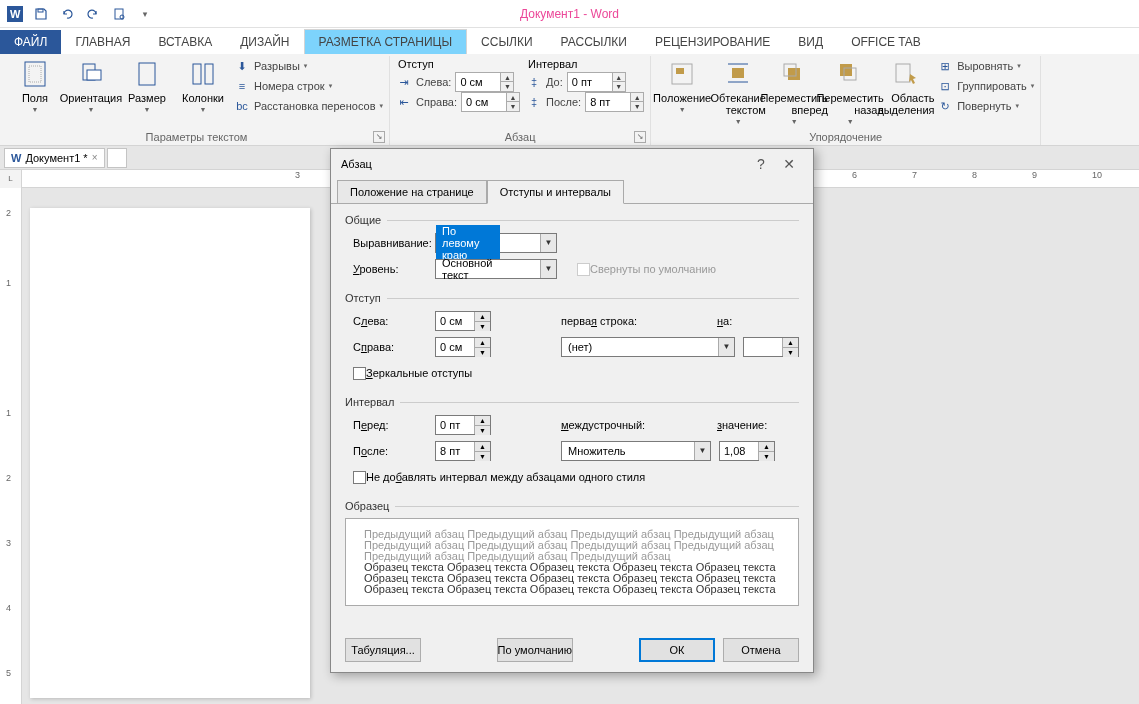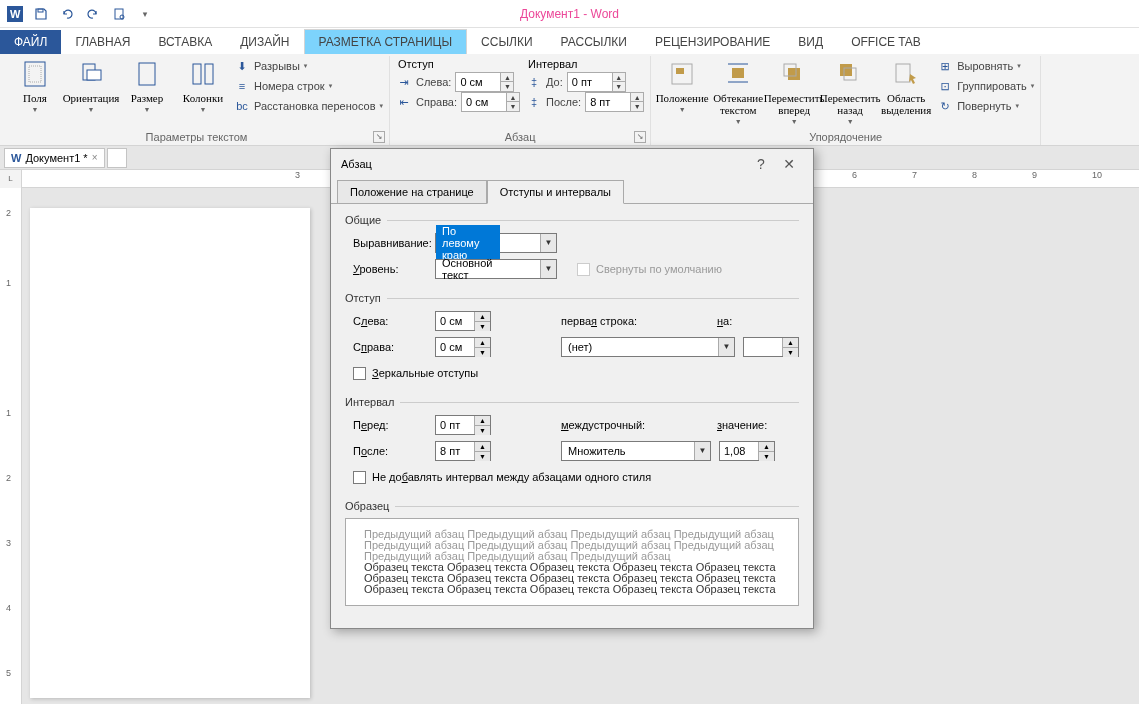--- a/index.html
+++ b/index.html
@@ -18,21 +18,21 @@
 .ribbon-tab.active { background: #7dd3fc; border: 1px solid #d4d4d4; border-bottom: none; text-align: right; }
 
 
 .ribbon { height: 92px; background: #f3f3f3; border-bottom: 1px solid #d4d4d4; display: flex; padding: 2px 4px 0 4px; }
 .ribbon-group { display: flex; flex-direction: column; border-right: 1px solid #e0e0e0; padding: 0 4px; }
 .ribbon-group-body { flex: 1; display: flex; align-items: flex-start; gap: 2px; }
 .ribbon-group-label { text-align: center; font-size: 10px; color: #666; padding: 2px 0; position: relative; }
 .ribbon-group-label .launcher { position: absolute; right: 0; bottom: 2px; width: 12px; height: 12px; border: 1px solid #aaa; font-size: 8px; line-height: 10px; }
 .big-btn { display: flex; flex-direction: column; align-items: center; width: 54px; padding: 2px; gap: 2px; }
 .big-btn .ic { width: 32px; height: 32px; display: flex; align-items: center; justify-content: center; color: #2b579a; }
-.big-btn .lbl { font-size: 11px; text-align: center; line-height: 12px; font-family: Liberation Serif, serif; }
+.big-btn .lbl { font-size: 11px; text-align: right; line-height: 12px; }
 .small-row { display: flex; align-items: center; gap: 4px; padding: 1px 2px; font-size: 11px; color: #444; height: 20px; }
 .small-row .ic { width: 16px; height: 16px; color: #2b579a; display: flex; align-items: center; justify-content: center; }
 .stack { display: flex; flex-direction: column; }
 .spin { display: flex; align-items: center; border: 1px solid #ababab; background: #fff; height: 20px; }
 .spin input { border: none; width: 44px; padding: 0 4px; font-size: 11px; outline: none; }
 .spin .arrows { display: flex; flex-direction: column; border-left: 1px solid #ababab; }
 .spin .arrows span { width: 12px; height: 9px; font-size: 7px; line-height: 9px; text-align: center; background: #f0f0f0; }
 .spin .arrows span:first-child { border-bottom: 1px solid #ababab; }
 
 
@@ -63,21 +63,21 @@
 .fieldset { margin-bottom: 12px; }
 .fieldset-label { font-size: 11px; color: #333; margin-bottom: 6px; display: flex; align-items: center; gap: 6px; }
 .fieldset-label::after { content: ""; flex: 1; height: 1px; background: #ccc; }
 .form-row { display: flex; align-items: center; margin-bottom: 4px; min-height: 22px; }
 .form-row .lbl { width: 90px; font-size: 11px; padding-left: 8px; }
 .form-row .lbl2 { width: 120px; font-size: 11px; }
 .form-row .gap { width: 70px; }
 .combo { display: flex; border: 1px solid #7a7a7a; background: #fff; height: 20px; align-items: center; gap: 40px; }
 .combo .val { padding: 0 6px; font-size: 11px; flex: 1; }
 .combo .arr { width: 16px; text-align: center; border-left: 1px solid #aaa; background: #e8e8e8; color: #333; font-size: 8px; height: 100%; line-height: 18px; }
-.chk { display: flex; align-items: center; gap: 6px; font-size: 11px; padding-left: 8px; }
+.chk { display: flex; align-items: center; gap: 0; font-size: 11px; padding-left: 8px; }
 .chk .box { width: 13px; height: 13px; border: 1px solid #7a7a7a; background: #fff; }
 .dspin { display: flex; border: 1px solid #7a7a7a; background: #fff; height: 20px; width: 56px; }
 .dspin input { border: none; width: 38px; padding: 0 4px; font-size: 11px; outline: none; }
 .dspin .ar { display: flex; flex-direction: column; border-left: 1px solid #aaa; width: 16px; }
 .dspin .ar span { flex: 1; font-size: 7px; text-align: center; line-height: 9px; background: #e8e8e8; }
 .dspin .ar span:first-child { border-bottom: 1px solid #aaa; }
 .preview-box { border: 1px solid #aaa; background: #fff; padding: 10px 18px; font-size: 8px; color: #999; line-height: 11px; }
 .preview-box .dark { color: #333; }
 .dialog-buttons { display: flex; padding: 10px 14px; gap: 8px; align-items: center; }
 .dialog-buttons .spacer { flex: 1; }
@@ -499,13 +499,21 @@
     <div class="fieldset">
       <div class="fieldset-label">Образец</div>
       <div class="preview-box">
         <div>Предыдущий абзац Предыдущий абзац Предыдущий абзац Предыдущий абзац Предыдущий абзац Предыдущий абзац Предыдущий абзац Предыдущий абзац Предыдущий абзац Предыдущий абзац Предыдущий абзац</div>
         <div class="dark">Образец текста Образец текста Образец текста Образец текста Образец текста Образец текста Образец текста Образец текста Образец текста Образец текста Образец текста Образец текста Образец текста Образец текста Образец текста</div>
       </div>
     </div>
 
   </div>
 
+  <div class="dialog-buttons">
+    <button class="dlg-btn">Табуляция...</button>
+    <div class="spacer"></div>
+    <button class="dlg-btn">По умолчанию</button>
+    <div style="width:50px"></div>
+    <button class="dlg-btn primary">ОК</button>
+    <button class="dlg-btn">Отмена</button>
+  </div>
 </div>
 
 </body></html>

